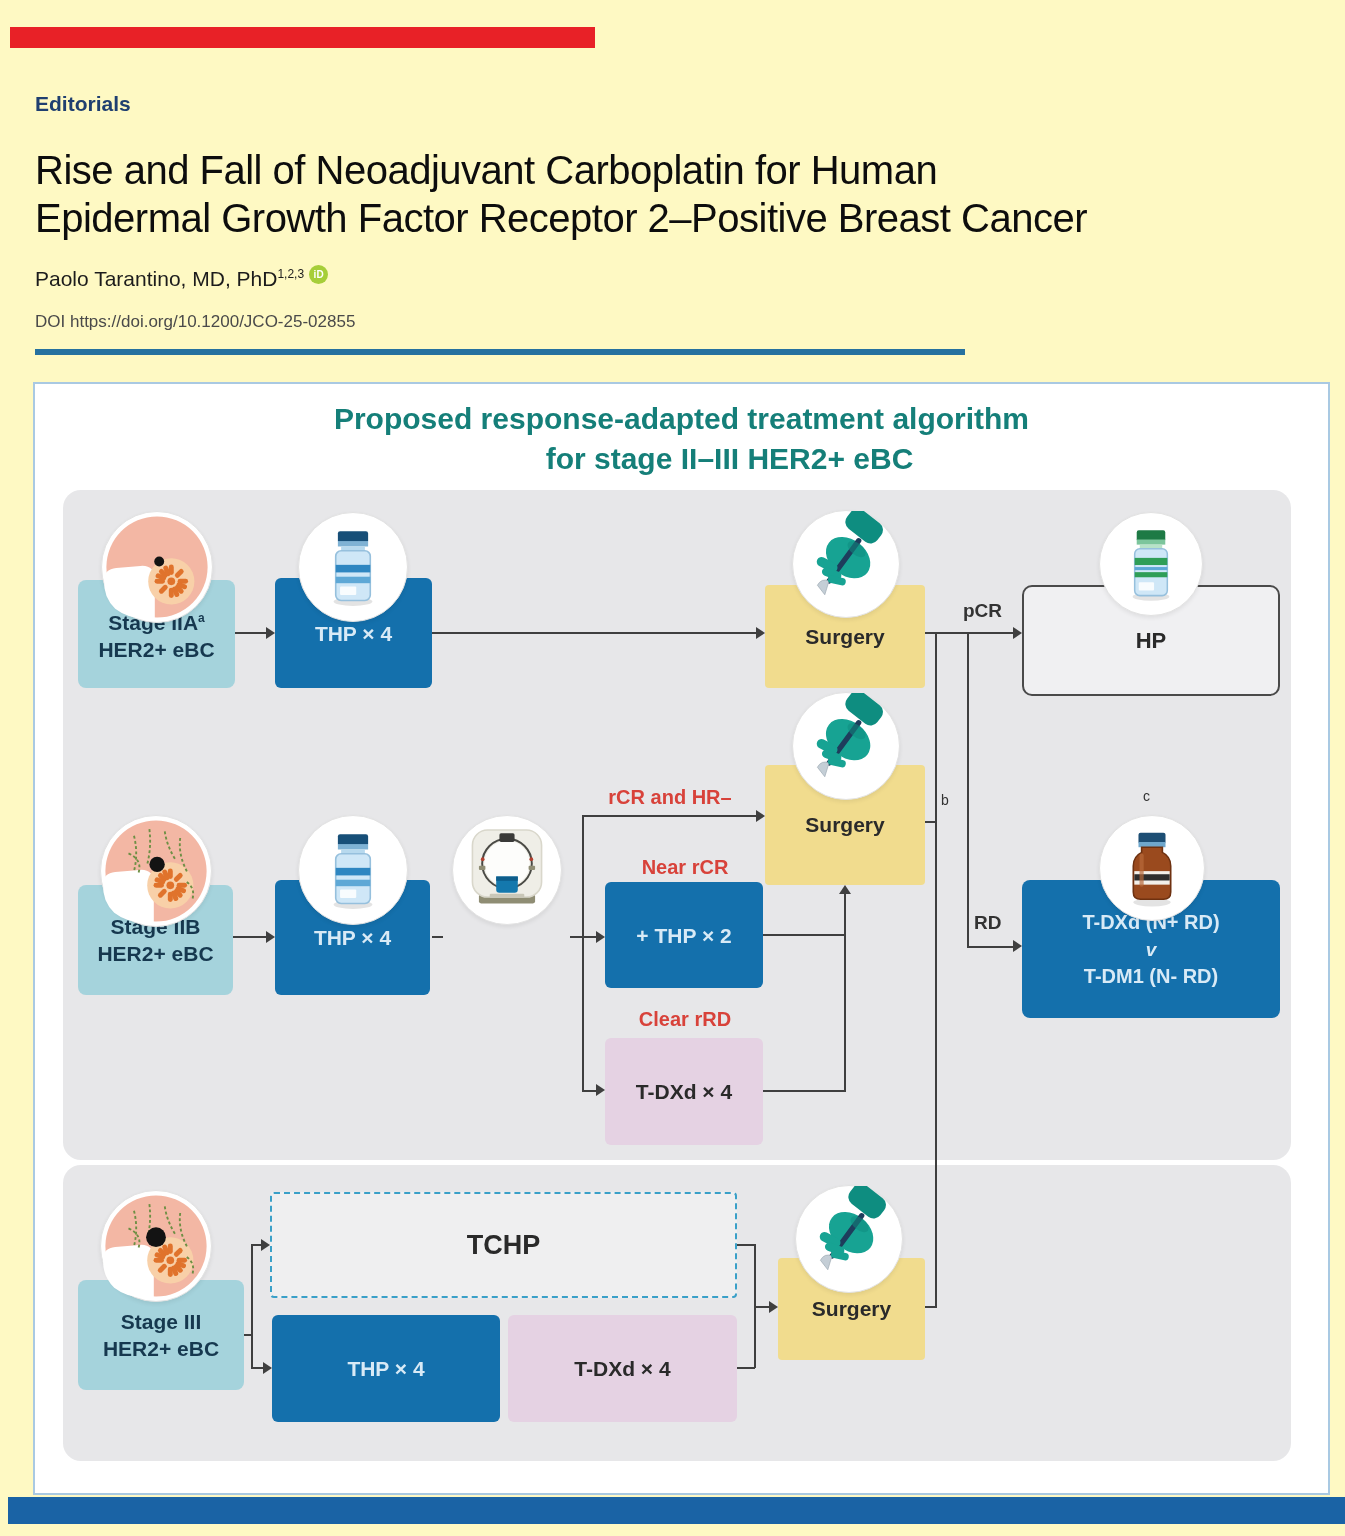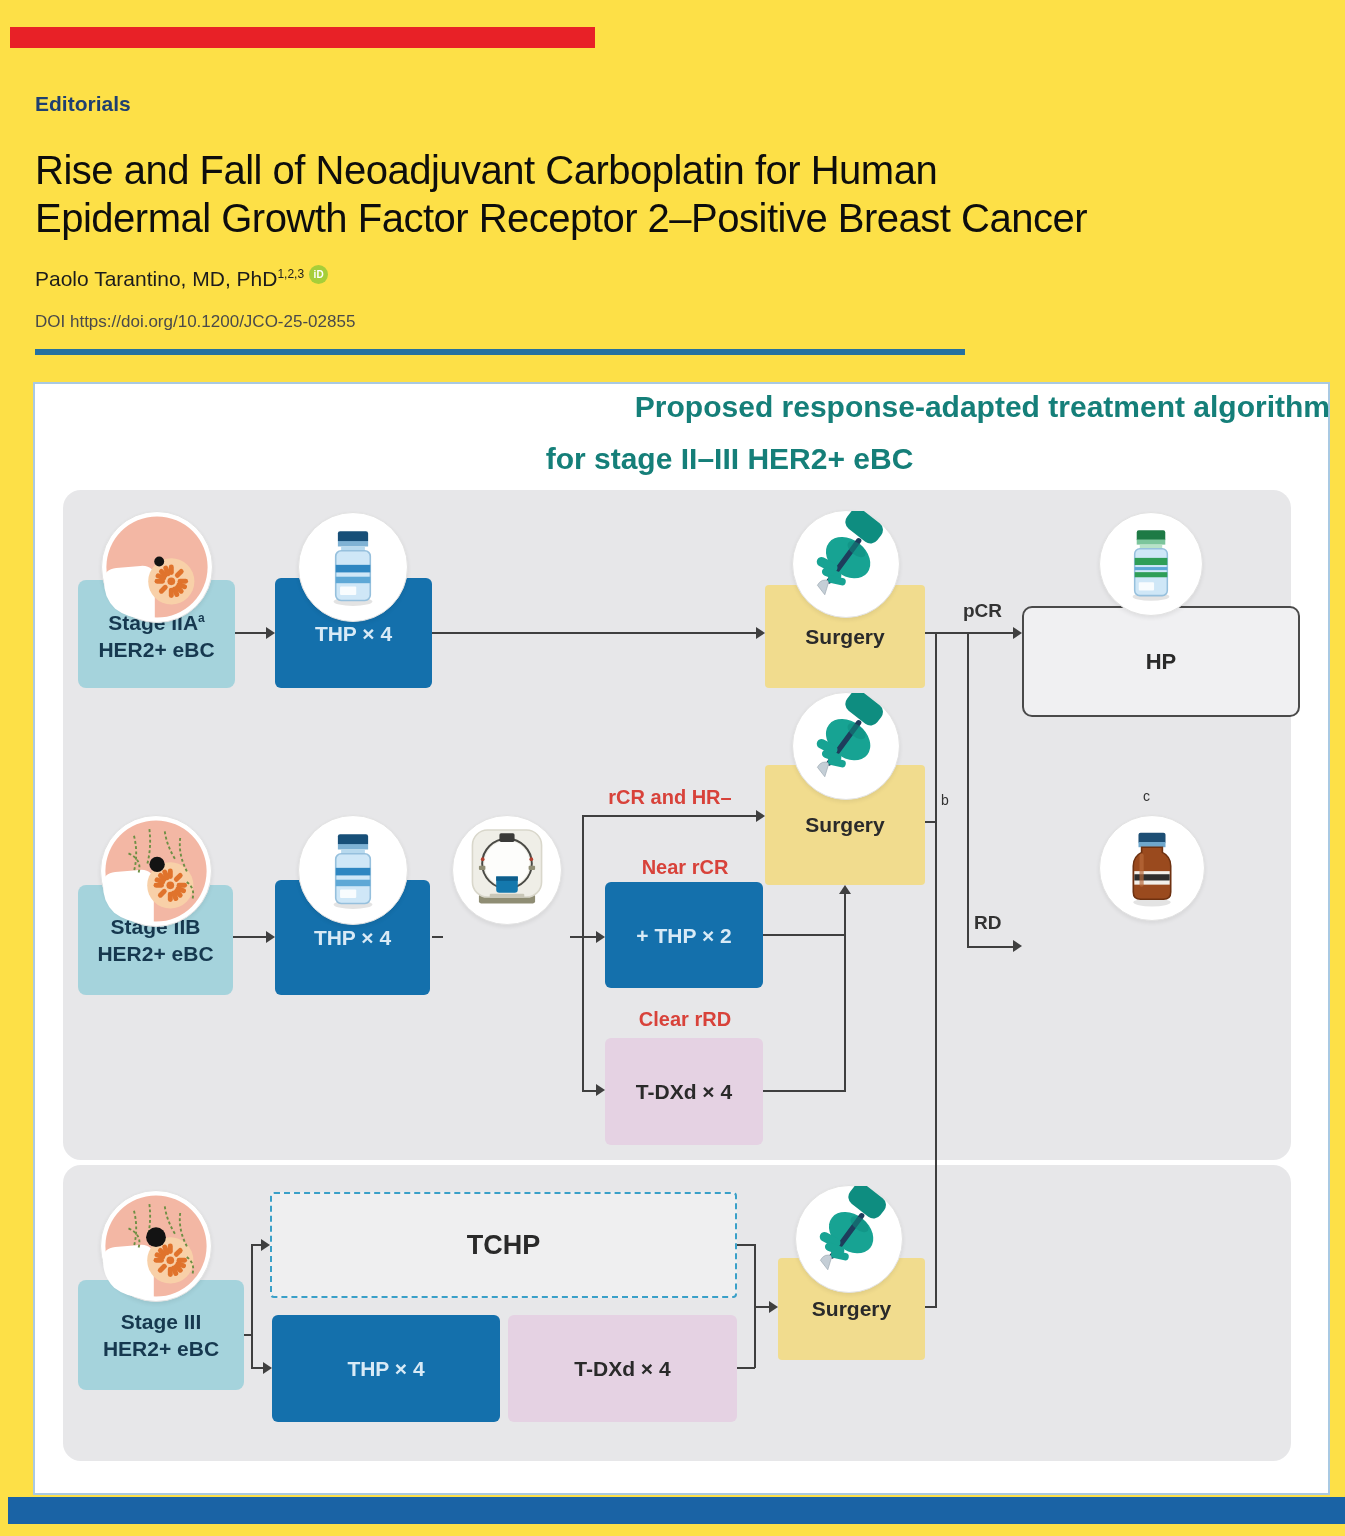--- a/index.html
+++ b/index.html
@@ -1,36 +1,36 @@
 <!DOCTYPE html>
 <html style="--c-top-bar: #e82127; --c-kicker: #1f3f70; --c-rule-blue: #26719f; --c-figure-border: #a9c9e2; --c-figure-title: #157f79; --c-panel-gray: #e7e7e9; --c-stage-box: #a5d3dc; --c-stage-text: #16384f; --c-blue-box: #1470ac; --c-blue-box-text: #d8eaf6; --c-yellow-box: #f1dc8e; --c-mri-box: #cfe2dc; --c-pink-box: #e5d2e3; --c-red-label: #d8423a; --c-connector: #3f3f3f; --c-bottom-bar: #1a63a5;"><head>
 <meta charset="utf-8">
 <style>
   html,body{margin:0;padding:0;background:#ffffff;}
-  #page{position:relative;width:1345px;height:1536px;background:#fde047;overflow:hidden;
+  #page{position:relative;width:1345px;height:1536px;background:#fef9c3;overflow:hidden;
         font-family:"Liberation Sans", sans-serif;color:#111;}
   .abs{position:absolute;}
   
   #topbar{left:10px;top:27px;width:585px;height:21px;background:var(--c-top-bar,#e82127);}
   #kicker{left:35px;top:92px;font-size:21px;font-weight:bold;color:var(--c-kicker,#1f3f70);}
   #title{left:35px;top:146px;width:1265px;font-size:40px;font-weight:normal;color:#0d0d0d;
          line-height:48px;letter-spacing:-0.5px;}
   #authorline{left:35px;top:265px;font-size:21px;color:#1c1c1c;}
   #authorline sup{font-size:12px;}
   .orcid{display:inline-block;width:19px;height:19px;border-radius:50%;background:#a6ce39;
          color:#fff;font-size:10px;font-weight:bold;text-align:center;line-height:19px;
          vertical-align:super;margin-left:5px;}
   #doiline{left:35px;top:312px;font-size:17px;color:#4a4a4a;}
   #bluerule{left:35px;top:349px;width:930px;height:6px;background:var(--c-rule-blue,#26719f);}
   
   #figure{left:33px;top:382px;width:1297px;height:1113px;background:#fff;
           border:2px solid var(--c-figure-border,#a9c9e2);box-sizing:border-box;}
   .figtitle{width:1297px;text-align:center;font-size:30px;font-weight:bold;
             color:var(--c-figure-title,#157f79);}
-  #figtitle1{left:33px;top:390px;text-align:right;}
+  #figtitle1{left:33px;top:402px;}
   #figtitle2{left:33px;top:442px;margin-left:48px;}
   .panel{background:var(--c-panel-gray,#e7e7e9);border-radius:18px;}
   #panel-upper{left:63px;top:490px;width:1228px;height:670px;}
   #panel-lower{left:63px;top:1165px;width:1228px;height:296px;}
   
   .bx{box-sizing:border-box;display:flex;flex-direction:column;align-items:center;
       justify-content:center;text-align:center;z-index:3;}
   .stage{background:var(--c-stage-box,#a5d3dc);border-radius:8px;color:var(--c-stage-text,#16384f);
          font-size:21px;font-weight:bold;line-height:27px;}
   .stage sup{font-size:12px;}
@@ -244,21 +244,21 @@
   </div>
   <div class="abs bx yellowbx" style="left:765px;top:585px;width:160px;height:103px">
     <div>Surgery</div>
   </div>
   <div class="abs circ" style="left:792px;top:510px;width:106px;height:106px">
     <svg viewBox="0 0 100 100">
         <use href="#scalpel-hand"></use>
       </svg>
   </div>
   <div class="abs smlbl" style="left:963px;top:600px">pCR</div>
-  <div class="abs bx hpbx" style="left:1022px;top:606px;width:278px;height:111px">
+  <div class="abs bx hpbx" style="left:1022px;top:585px;width:258px;height:111px">
     <div>HP</div>
   </div>
   <div class="abs circ" style="left:1099px;top:512px;width:102px;height:102px">
     <svg viewBox="0 0 100 100">
         <use href="#vial-hp"></use>
       </svg>
   </div>
 
   <div class="abs bx stage" style="left:78px;top:885px;width:155px;height:110px">
     <div>Stage IIB</div>
@@ -297,20 +297,25 @@
     <div>Surgery</div>
   </div>
   <div class="abs circ" style="left:792px;top:692px;width:106px;height:106px">
     <svg viewBox="0 0 100 100">
         <use href="#scalpel-hand"></use>
       </svg>
   </div>
   <div class="abs notelbl" style="left:941px;top:792px">b</div>
   <div class="abs notelbl" style="left:1143px;top:788px">c</div>
   <div class="abs smlbl" style="left:974px;top:912px">RD</div>
+  <div class="abs bx bluebx" style="left:1022px;top:880px;width:258px;height:138px;border-radius:8px;font-size:20px">
+    <div>T-DXd (N+ RD)</div>
+    <div class="result-v">v</div>
+    <div>T-DM1 (N- RD)</div>
+  </div>
   <div class="abs circ" style="left:1099px;top:815px;width:104px;height:104px">
     <svg viewBox="0 0 100 100">
         <use href="#vial-brown"></use>
       </svg>
   </div>
 
   <div class="abs bx stage" style="left:78px;top:1280px;width:166px;height:110px">
     <div>Stage III</div>
     <div>HER2+ eBC</div>
   </div>

